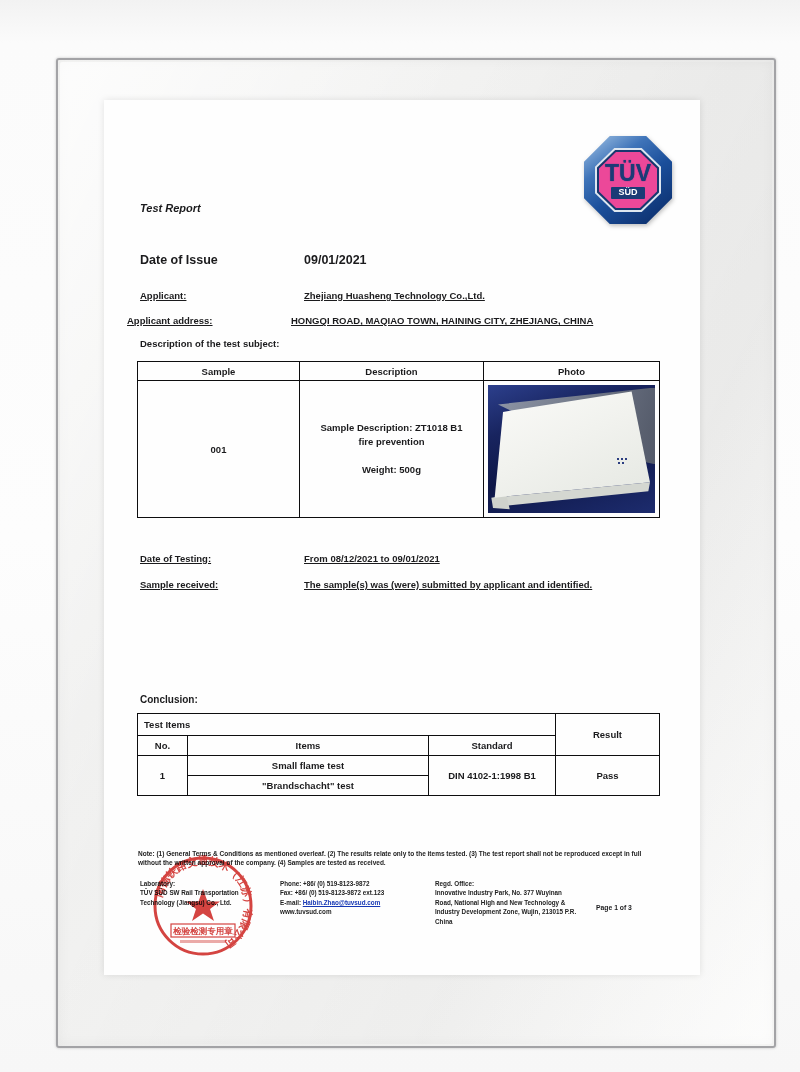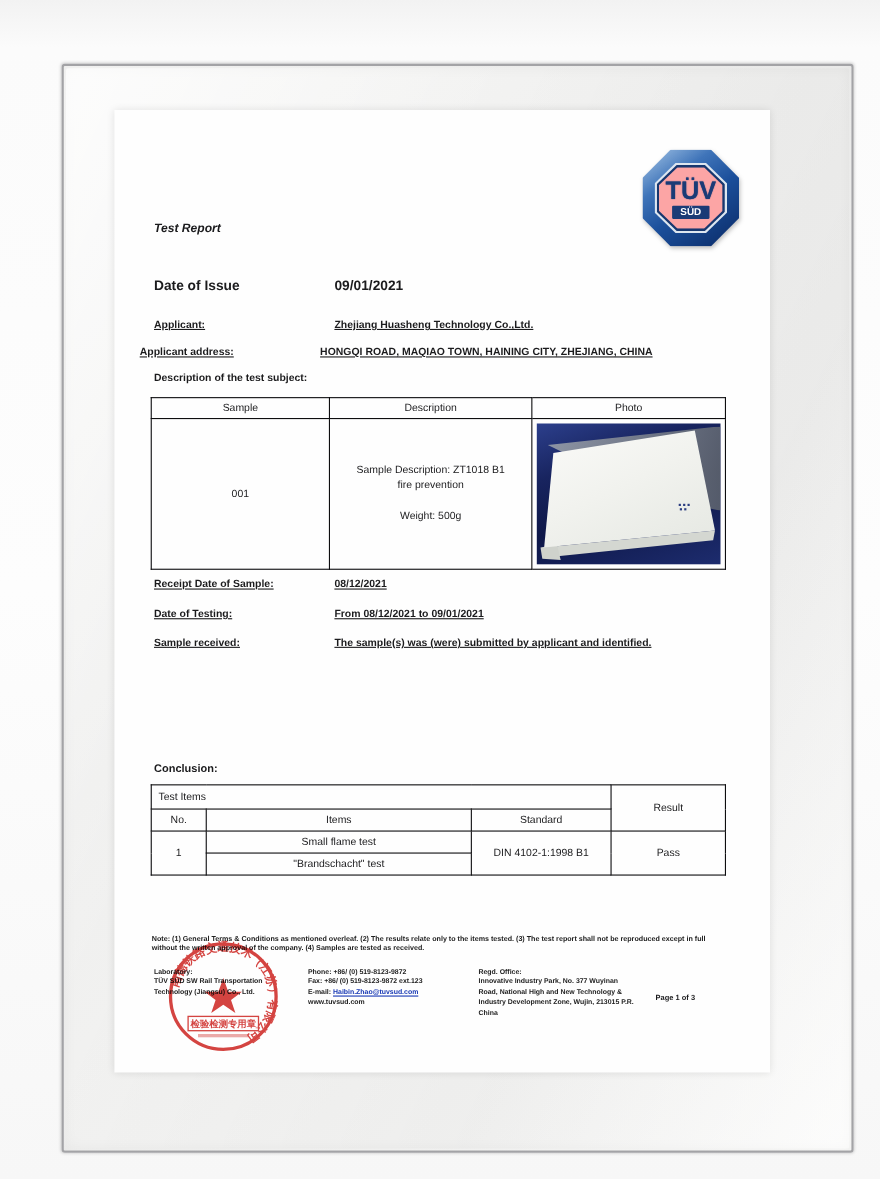--- a/index.html
+++ b/index.html
@@ -14,34 +14,34 @@
   .paper{position:absolute;left:104px;top:100px;width:596px;height:875px;background:#fefefe;
     box-shadow:0 0 7px rgba(0,0,0,.10);color:#1b1b1d;}
   .abs{position:absolute;}
 
   
   .logo{position:absolute;right:22px;top:33px;width:100px;height:94px;filter:drop-shadow(1px 2px 2px rgba(0,0,0,.25));}
   .oct{position:absolute;clip-path:polygon(29.3% 0%,70.7% 0%,100% 29.3%,100% 70.7%,70.7% 100%,29.3% 100%,0% 70.7%,0% 29.3%);}
   .o1{inset:3px 6px;background:linear-gradient(145deg,#a8c8e8 0%,#3f74b9 30%,#1b4f9b 55%,#0a2a66 100%);}
   .o2{inset:15px 17px;background:#dde6f0;}
   .o3{inset:17px 19px;background:#17376f;}
-  .o4{inset:19px 21px;background:#fca5a5;display:flex;flex-direction:column;align-items:center;justify-content:center;}
+  .o4{inset:19px 21px;background:#ec4899;display:flex;flex-direction:column;align-items:center;justify-content:center;}
   .logo-tuv{font-size:23px;font-weight:bold;color:#1b3b76;letter-spacing:0;line-height:1;text-shadow:0 0 1px #1b3b76;}
   .logo-sud{margin-top:2px;background:#1b3b76;color:#fff;font-size:9px;font-weight:bold;padding:1px 7px 2px;border-radius:1px;line-height:1;}
 
   .title{left:36px;top:102px;font-size:11px;font-weight:bold;font-style:italic;}
   .row{display:flex;}
   .row .lbl{width:164px;flex:none;font-weight:bold;}
   .row .val{font-weight:bold;}
   .meta{font-size:12.5px;}
   .small{font-size:9.5px;text-decoration:underline;}
   .heading{font-weight:bold;font-size:9.5px;}
 
   table{border-collapse:collapse;table-layout:fixed;}
-  td,th{border:1px solid #0d0d0f;padding:0;font-size:9.5px;font-weight:normal;text-align:center;vertical-align:middle;}
+  td,th{border:1px solid #0d0d0f;padding:0;font-size:9.5px;font-weight:bold;text-align:center;vertical-align:middle;}
   .sample-table{width:522px;}
   .sample-table th{height:19px;}
   .sample-table .body-row td{height:136px;}
   .desc-cell div{line-height:1.5;}
   .desc-gap{height:14px;}
   .photo-cell{padding:4px;}
   .photo{position:relative;width:100%;height:128px;overflow:hidden;
     background:linear-gradient(160deg,#2c3f8c 0%,#18245f 28%,#0e1748 55%,#1d2c6e 100%);}
   .mesh{position:absolute;left:6%;top:2%;width:94%;height:60%;opacity:.85;
     clip-path:polygon(0 22%,100% 0,100% 100%,60% 82%);
@@ -127,24 +127,20 @@
             <div class="sheet-edge"></div>
             <div class="sheet-corner"></div>
             <div class="sheet"></div>
             <div class="dots"></div>
           </div>
         </td>
       </tr>
     </tbody>
       </table>
 
-    <div class="abs row small" style="left:36px;top:426px;width:540px;">
-      <div class="lbl">Receipt Date of Sample:</div>
-      <div class="val">08/12/2021</div>
-    </div>
     <div class="abs row small" style="left:36px;top:453px;width:540px;">
       <div class="lbl">Date of Testing:</div>
       <div class="val">From 08/12/2021 to 09/01/2021</div>
     </div>
     <div class="abs row small" style="left:36px;top:479px;width:545px;">
       <div class="lbl">Sample received:</div>
       <div class="val">The sample(s) was (were) submitted by applicant and identified.</div>
     </div>
 
     <div class="abs heading" style="left:36px;top:594px;font-size:10px;">Conclusion:</div>

